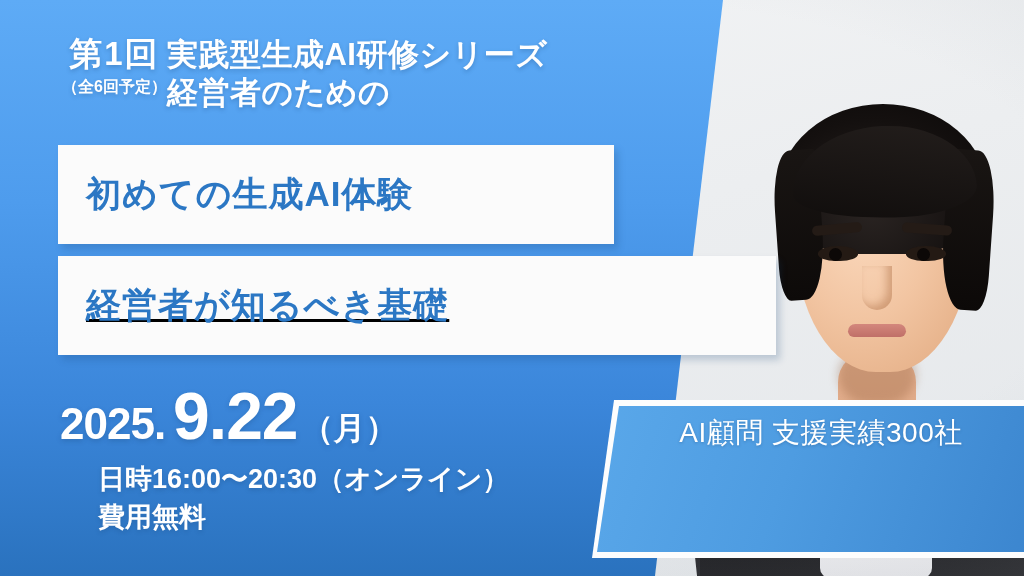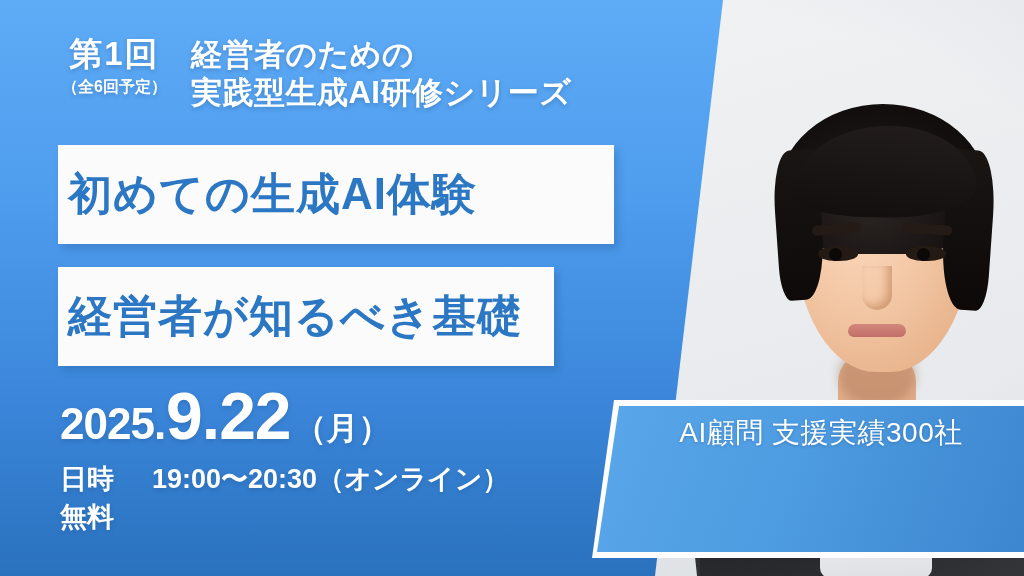--- a/index.html
+++ b/index.html
@@ -212,21 +212,20 @@
     background: radial-gradient(ellipse at 62% 42%, rgba(255,255,255,0) 50%, rgba(175,182,190,0.30) 100%);
   }
 
   
   .header {
     position: absolute;
     left: 62px;
     top: 34px;
     display: flex;
     align-items: flex-start;
-    gap: 24px;
     color: #ffffff;
     text-shadow: 0 2px 4px rgba(25, 70, 120, 0.30);
   }
   .episode { text-align: center; line-height: 1; padding-top: 3px; }
   .episode-main {
     font-size: 33px;
     font-weight: bold;
     letter-spacing: 2px;
     white-space: nowrap;
   }
@@ -249,55 +248,55 @@
     position: absolute;
     left: 58px;
     background: #fbfbfb;
     box-shadow: 4px 5px 7px rgba(22, 68, 118, 0.22);
     display: flex;
     align-items: center;
   }
   .title-bar .title-text {
     color: #2b77c4;
     font-weight: bold;
-    font-size: 44px;
+    font-size: 35px;
     letter-spacing: 1px;
     white-space: nowrap;
-    padding-left: 10px;
+    padding-left: 28px;
   }
   #title-bar-1 { top: 145px; width: 556px; height: 99px; }
-  #title-bar-2 { top: 267px; width: 496px; height: 99px; }
+  #title-bar-2 { top: 256px; width: 718px; height: 99px; text-decoration: underline; }
 
   
   .date-row {
     position: absolute;
     left: 60px;
     top: 378px;
     display: flex;
     align-items: baseline;
     color: #ffffff;
     text-shadow: 0 2px 5px rgba(25, 70, 120, 0.28);
     font-weight: bold;
   }
   .date-year { font-size: 44px; letter-spacing: -1px; text-align: right; }
-  .date-main { font-size: 66px; letter-spacing: -1px; margin-left: 1px; text-align: right; }
+  .date-main { font-size: 66px; letter-spacing: -1px; margin-left: 8px; text-align: right; }
   .date-dow  { font-size: 32px; margin-left: 4px; }
 
   
   .info {
     position: absolute;
     left: 60px;
     top: 461px;
     color: #ffffff;
     font-weight: bold;
     font-size: 27px;
     line-height: 1.40;
     text-shadow: 0 2px 4px rgba(25, 70, 120, 0.28);
   }
-  .info-line { display: flex; white-space: nowrap; }
+  .info-line { display: flex; white-space: nowrap; text-align: right; }
   .info-label { width: 92px; flex: none; }
   .info-value { }
   .info-extra { }
 
   
   .nameplate-wrap {
     position: absolute;
     left: 584px;
     top: 400px;
     width: 440px;
@@ -371,45 +370,46 @@
       <div class="photo-vignette"></div>
     </div>
   </div>
 
   <div class="header">
     <div class="episode">
       <div class="episode-main">第1回</div>
       <div class="episode-sub">（全6回予定）</div>
     </div>
     <div class="series">
+      <div class="series-line">実践型生成AI研修シリーズ</div>
       <div class="series-line">経営者のための</div>
-      <div class="series-line">実践型生成AI研修シリーズ</div>
     </div>
   </div>
 
   <div class="title-bar" id="title-bar-1">
     <span class="title-text">初めての生成AI体験</span>
   </div>
   <div class="title-bar" id="title-bar-2">
     <span class="title-text">経営者が知るべき基礎</span>
   </div>
 
   <div class="date-row">
     <span class="date-year">2025.</span>
     <span class="date-main">9.22</span>
     <span class="date-dow">（月）</span>
   </div>
 
   <div class="info">
     <div class="info-line">
       <span class="info-label">日時</span>
-      <span class="info-value">19:00〜20:30</span>
+      <span class="info-value">16:00〜20:30</span>
       <span class="info-extra">（オンライン）</span>
     </div>
     <div class="info-line">
+      <span class="info-label">費用</span>
       <span class="info-value">無料</span>
     </div>
   </div>
 
   <div class="nameplate-wrap">
     <div class="nameplate-border"></div>
     <div class="nameplate-fill"></div>
     <div class="nameplate-text">
       <div class="speaker-role">AI顧問 支援実績300社</div>
     </div>

